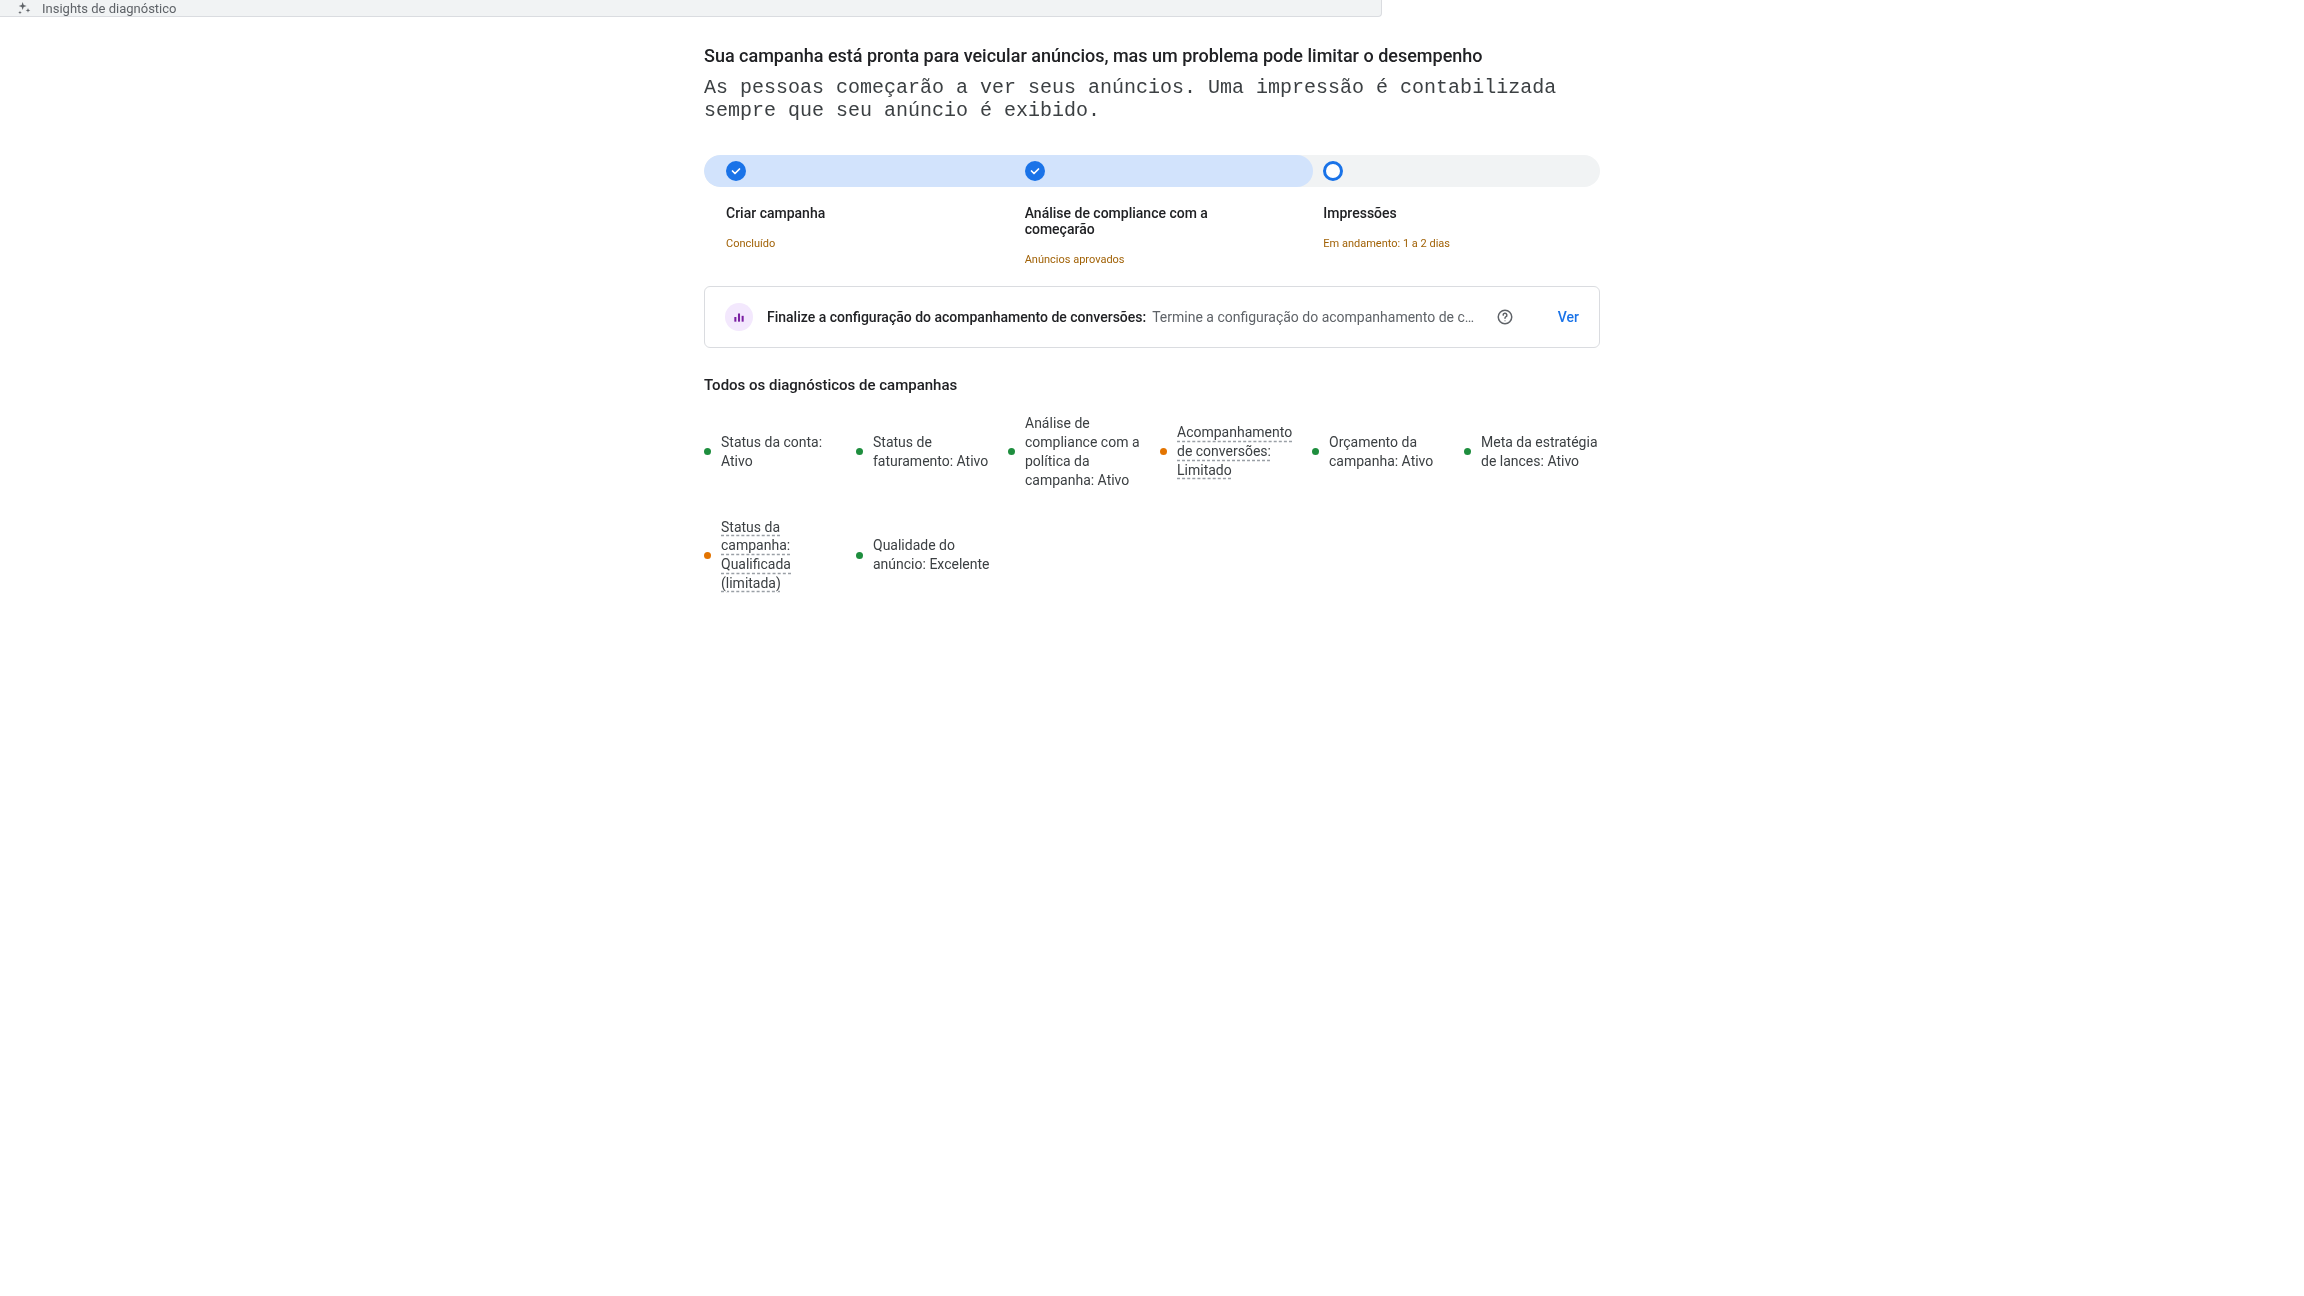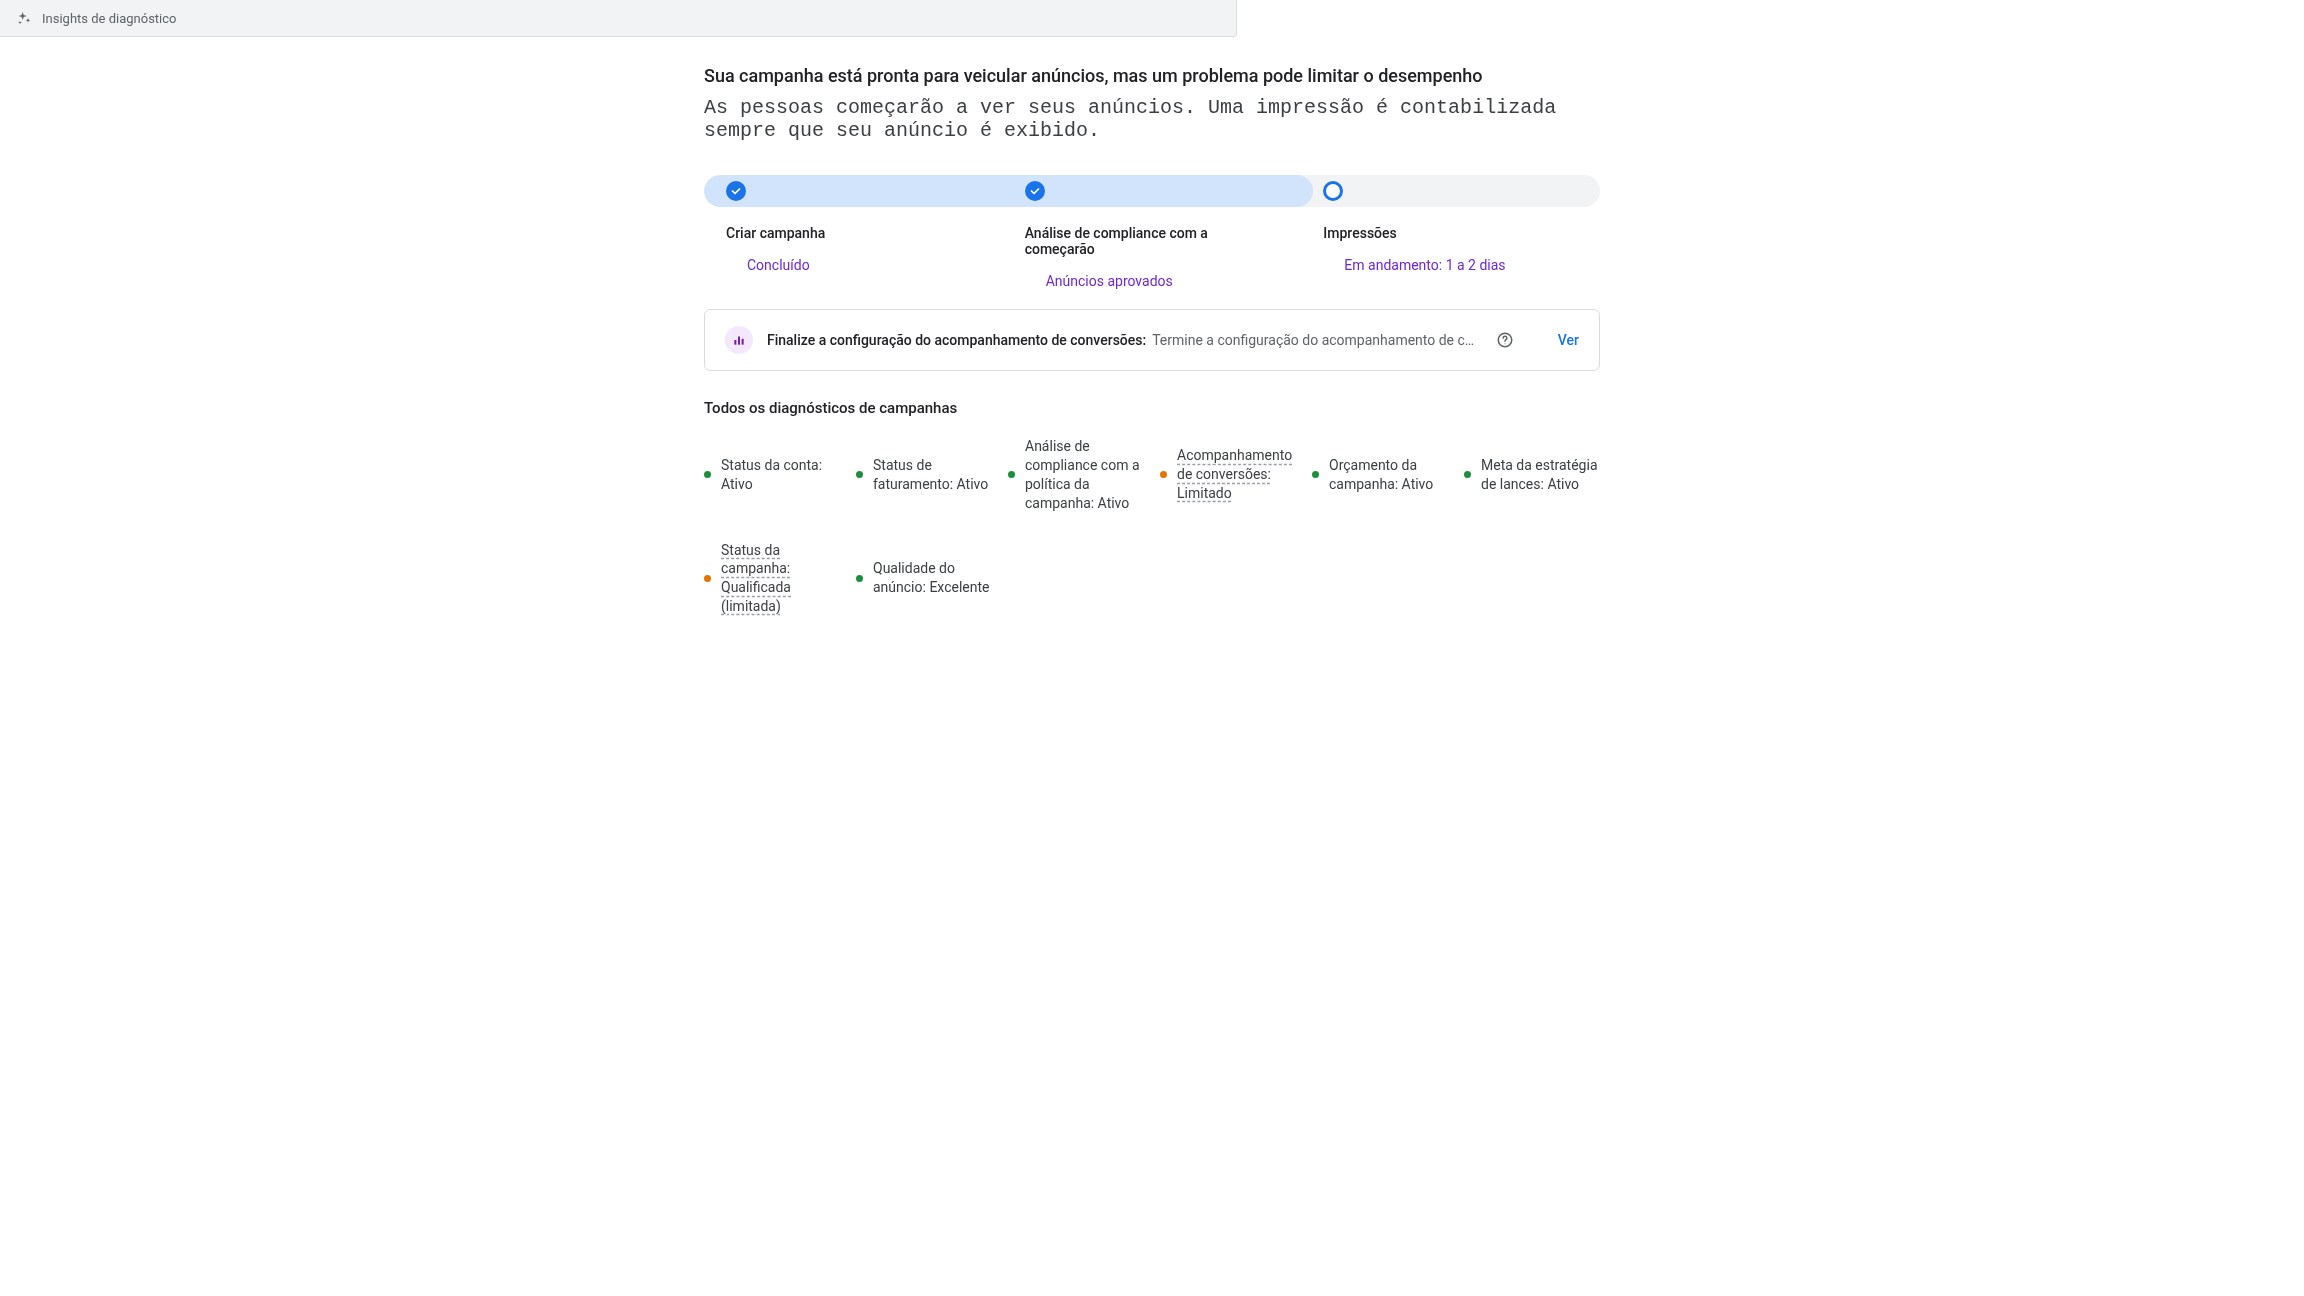--- a/index.html
+++ b/index.html
@@ -11,22 +11,22 @@
   }
   .header-bar {
     display: flex;
     align-items: center;
     gap: 10px;
     background: #f1f3f4;
     border: 1px solid #dadce0;
     border-top: none;
     border-left: none;
     border-radius: 0 0 4px 0;
-    padding: 10px 16px;
-    width: 1237px;
+    padding: 0 16px;
+    width: 1382px;
   }
   .header-icon svg { display:block; }
   .header-title {
     color: #5f6368;
     font-size: 13px;
   }
 
   .content {
     max-width: 912px;
     margin: 28px auto 0 auto;
@@ -95,23 +95,22 @@
     padding-left: 22px;
     padding-right: 20px;
   }
   .pl-title {
     font-size: 14px;
     font-weight: 500;
     color: #202124;
     margin-bottom: 16px;
   }
   .pl-sub {
-    font-size: 14px;
-    color: #6d28d9;
-    margin-left: 21px;
+    font-size: 11px;
+    color: #a16207;
   }
 
   .alert-card {
     border: 1px solid #dadce0;
     border-radius: 6px;
     padding: 16px 20px;
     display: flex;
     align-items: center;
     gap: 14px;
     margin-top: 20px;

